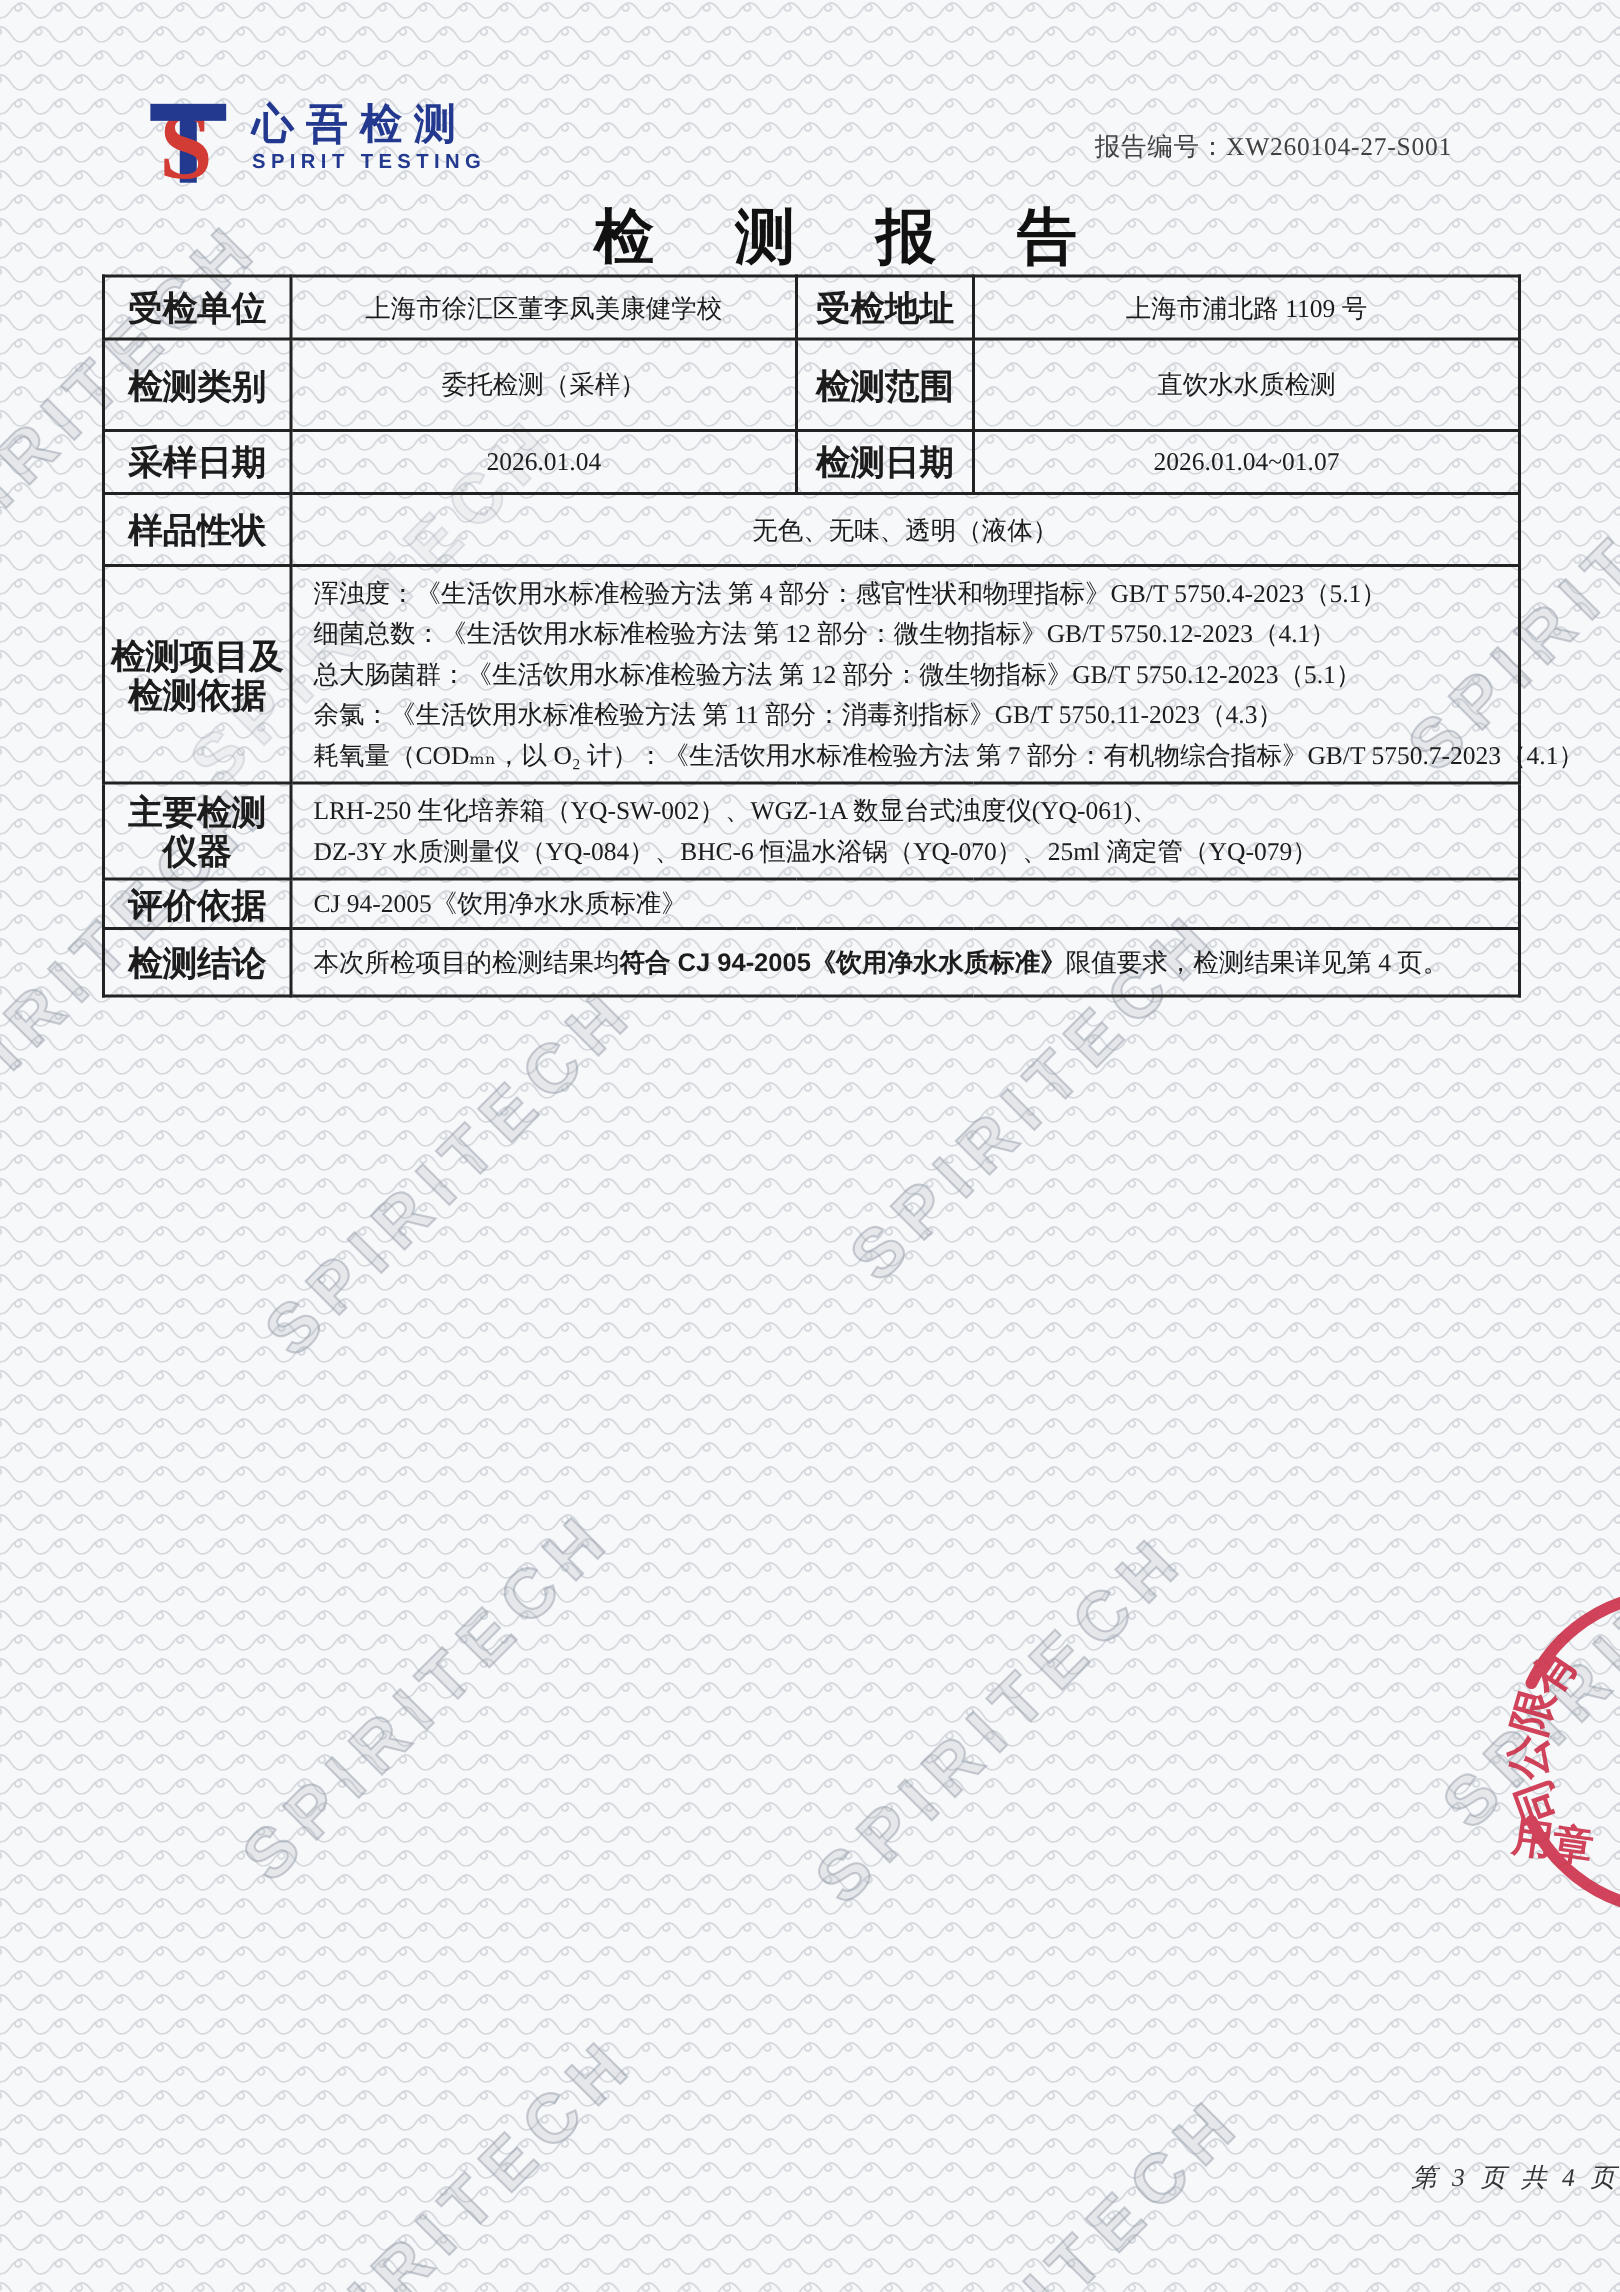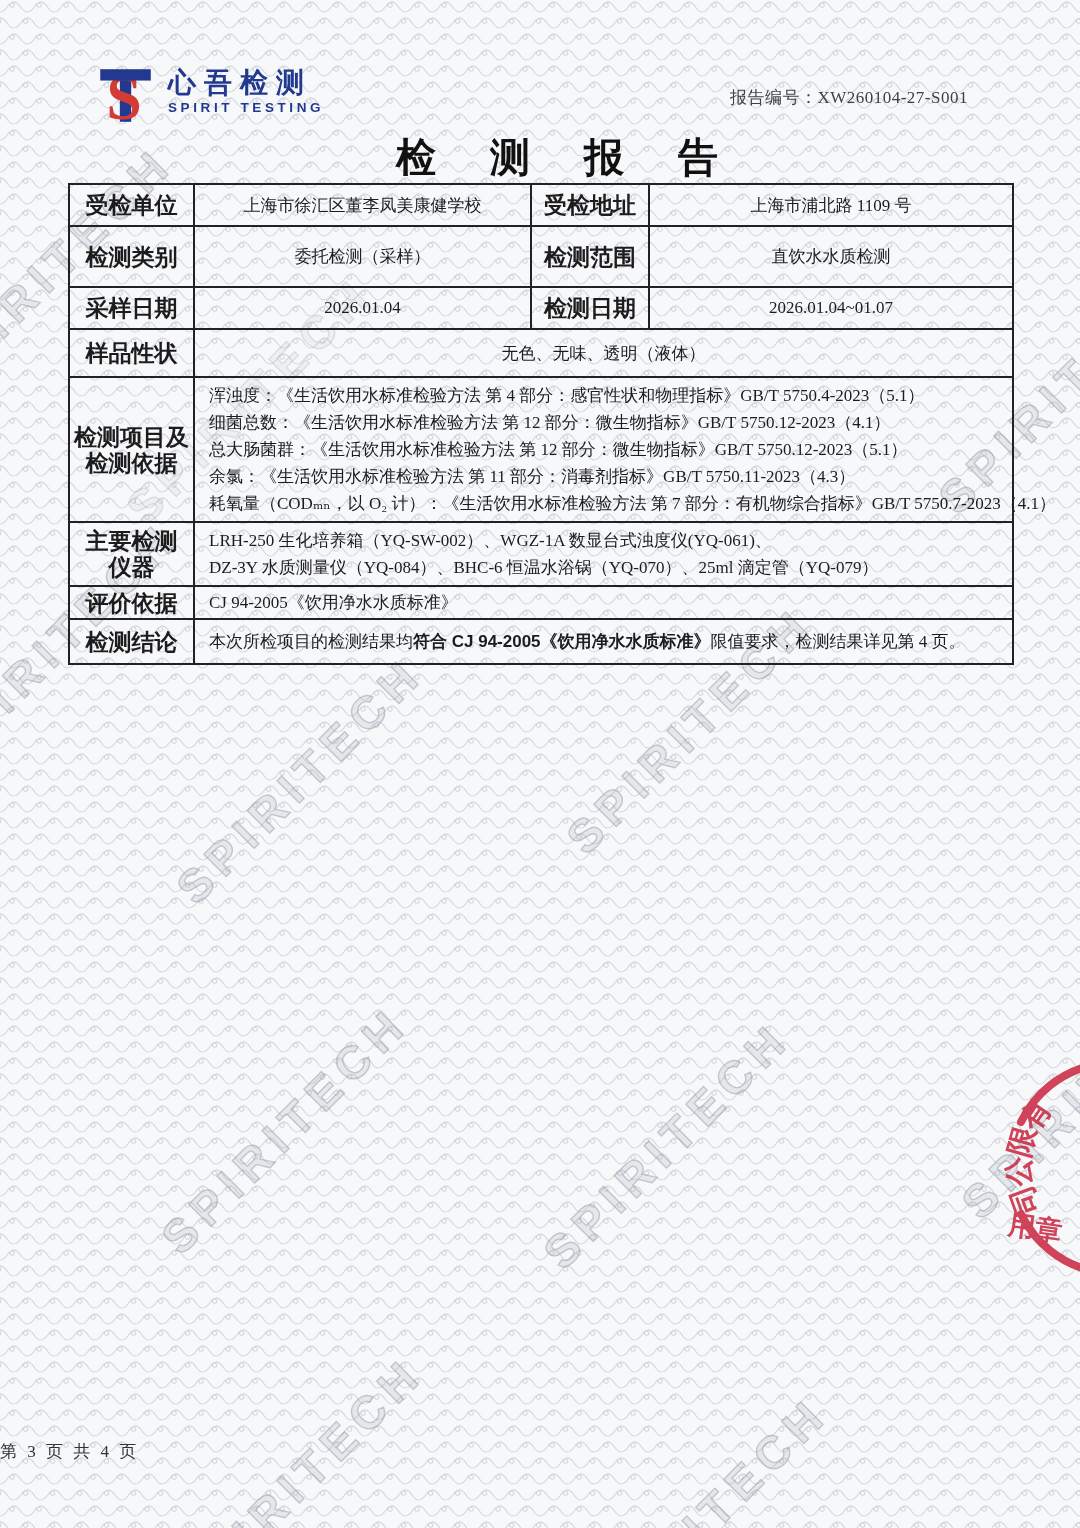--- a/index.html
+++ b/index.html
@@ -61,22 +61,22 @@
   }
   table.info td{font-size:17px;}
   td.center{text-align:center;padding:2px 6px;}
   td.left{text-align:left;padding:4px 10px 4px 14px;}
   .lines div{line-height:27px;font-size:17px;white-space:nowrap;}
   .conclusion{font-size:17px;line-height:25px;}
   .conclusion b{font-family:"Liberation Sans","DejaVu Sans",sans-serif;font-weight:bold;}
 
   .stamp{position:absolute;right:0;top:1040px;z-index:3;opacity:.88;}
 
-  .footer{position:absolute;left:0;right:0;top:1440px;text-align:left;
-    font-size:17px;color:#333;letter-spacing:3px;}
+  .footer{position:absolute;left:0;right:0;top:1440px;text-align:right;
+    font-size:17px;color:#333;letter-spacing:3px;font-style:italic;}
 </style>
 </head>
 <body>
 
 <div class="page">
 
   <svg class="bg-pattern" width="1080" height="1528" xmlns="http://www.w3.org/2000/svg" aria-hidden="true">
     <defs>
       <pattern id="loops" width="27" height="32" patternUnits="userSpaceOnUse">
         <g fill="none" stroke="#c9ced4" stroke-width="1.1" opacity="0.8">

